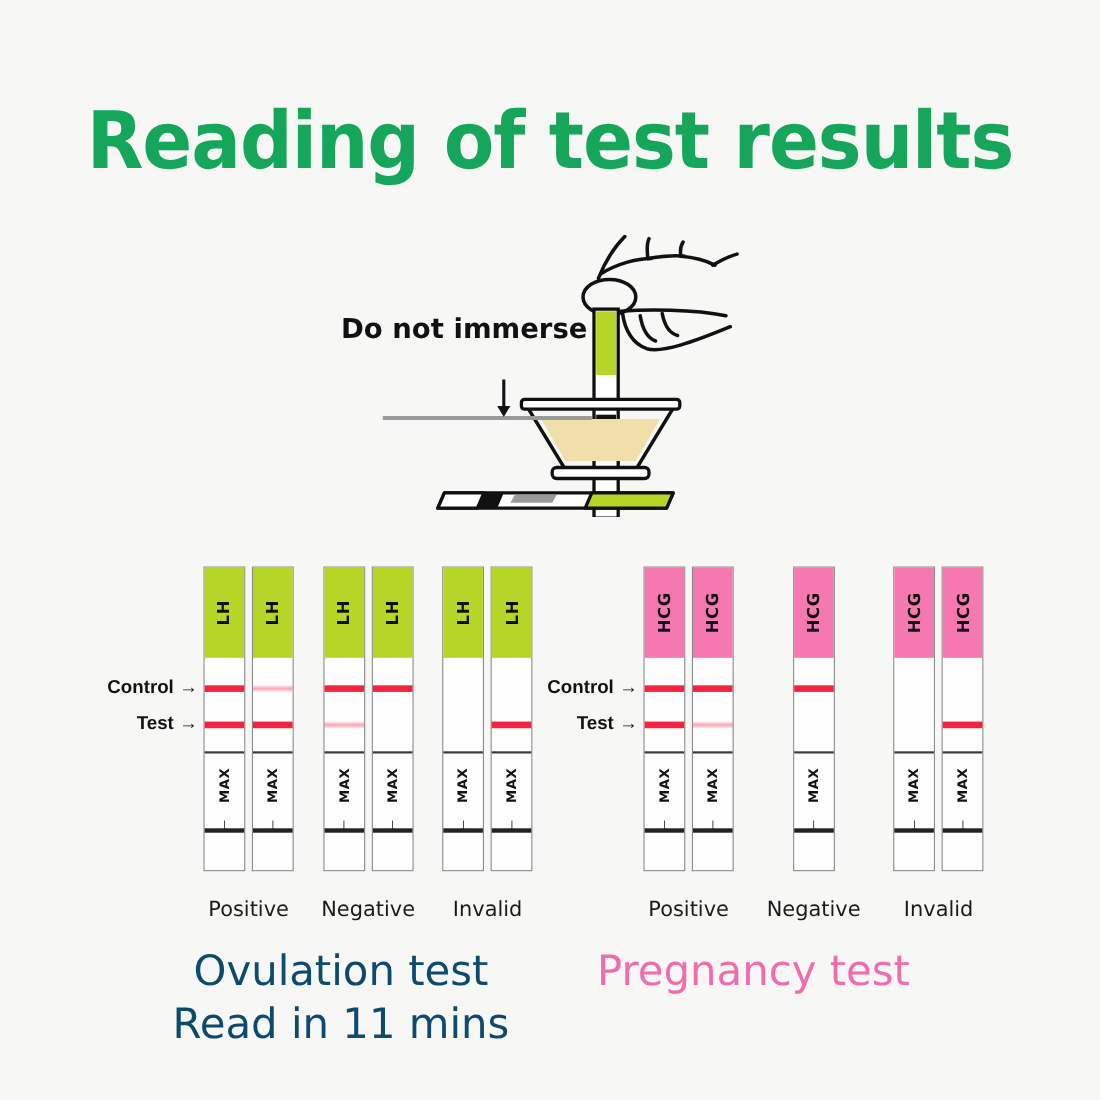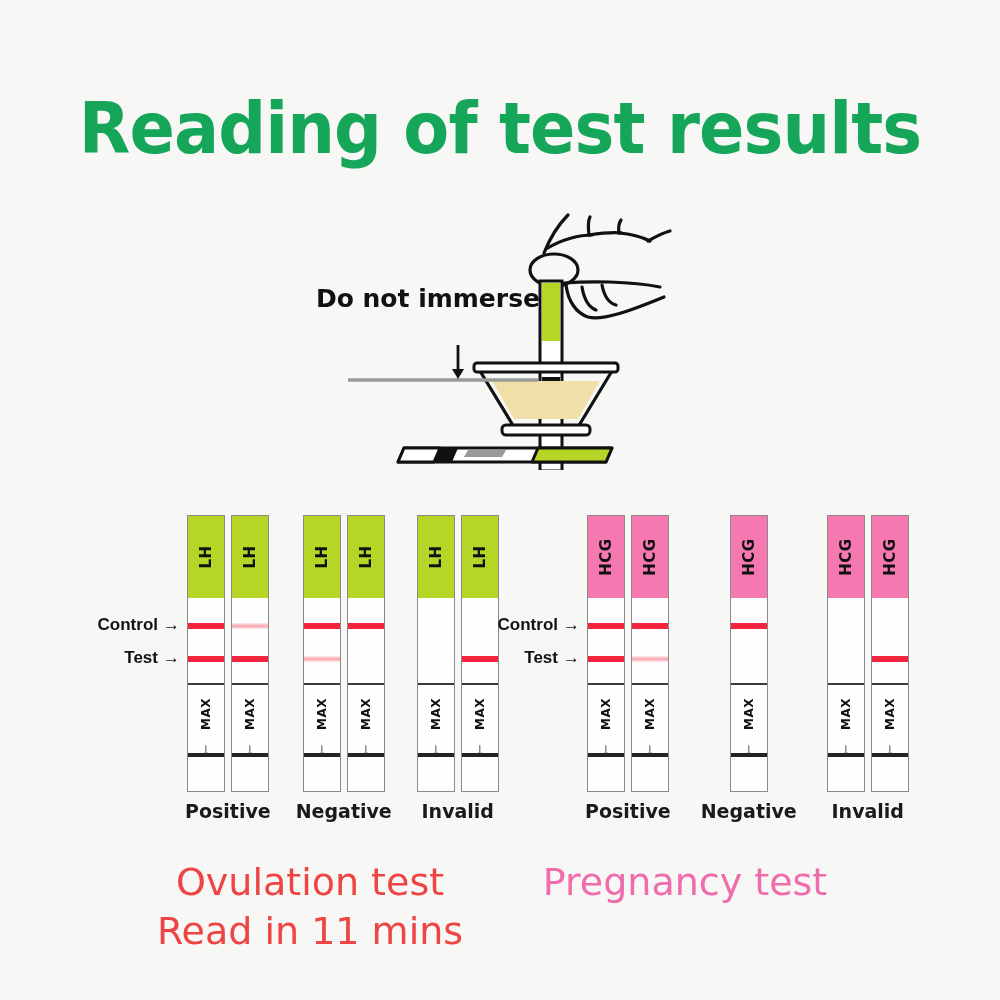--- a/index.html
+++ b/index.html
@@ -28,21 +28,21 @@
   .illus{position:absolute;left:330px;top:205px;width:360px;height:265px;}
   .illus svg{display:block;}
 
   .notice{
     position:absolute;left:310px;top:283px;width:230px;
     font-family:"DejaVu Sans", sans-serif;
     font-weight:700;
     font-size:25px;
     line-height:1.28;
     color:#111;
-    text-align:right;
+    text-align:left;
   }
 
   
   .panel{position:absolute;top:515px;}
   .panel.ovu{left:60px;width:430px;}
   .panel.preg{left:470px;width:430px;}
   .axis-row{
     position:absolute;
     font-family:Liberation Sans, sans-serif;
     font-weight:600;
@@ -51,23 +51,23 @@
     white-space:nowrap;
     text-align:right;
   }
   .axis-row .arw{display:inline-block;margin-left:5px;font-size:17px;}
 
   .groups{position:absolute;top:0;left:0;display:flex;}
 
   .group{display:flex;flex-direction:column;align-items:center;}
   .group-strips{display:flex;gap:6px;}
   .group-caption{
-    margin-top:8px;
-    font-family:"DejaVu Sans", sans-serif;
-    font-weight:700;
+    margin-top:24px;
+    font-family:"DejaVu Sans", sans-serif;
+    font-weight:400;
     font-size:19px;
     color:#1a1a1a;
     text-align:center;
     white-space:nowrap;
   }
 
   
   .strip{
     width:38px;height:277px;
     border:1.5px solid #8a8a8a;
@@ -375,21 +375,21 @@
                 <span class="max-arrow">↓</span>
               </div>
               <div class="maxline"></div>
             </div>
           </div>
           <div class="group-caption">Invalid</div>
         </div>
       </div>
   </div>
 
-  <div class="footer ovu" style="color: #ef4444;">
+  <div class="footer ovu" style="color: #0c4a6e;">
     <div>Ovulation test</div>
     <div>Read in 11 mins</div>
   </div>
   <div class="footer preg" style="color: rgb(240, 108, 172);">
     <div>Pregnancy test</div>
   </div>
 
 </div>
 
 </body></html>

